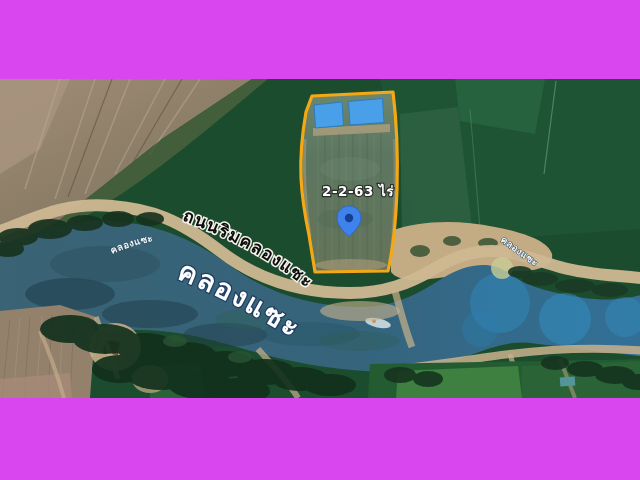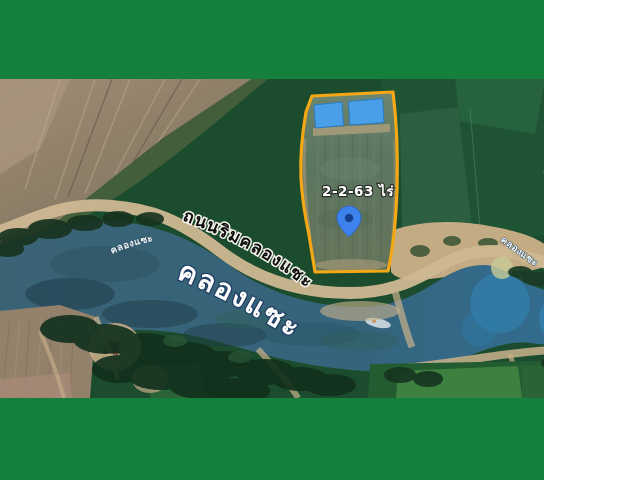--- a/index.html
+++ b/index.html
@@ -1,16 +1,16 @@
 <!DOCTYPE html>
 <html><head>
 <meta charset="utf-8">
 <style>
   html,body{margin:0;padding:0;background:#ffffff;}
-  .stage{position:relative;width:544px;height:480px;background:#15803d;overflow:hidden;
+  .stage{position:relative;width:640px;height:480px;background:#d946ef;overflow:hidden;
          font-family:"DejaVu Sans","Liberation Sans",sans-serif;}
   .photo{position:absolute;left:0;top:79px;width:640px;height:319px;overflow:hidden;background:#1c4c2e;}
   .photo svg{display:block;}
   text{font-family:"DejaVu Sans","Liberation Sans",sans-serif;}
   .road-text{font-size:17px;font-weight:bold;fill:#0c0c0c;stroke:#f4f2ea;stroke-width:3px;
              paint-order:stroke;letter-spacing:1.5px;}
   .canal-text{font-size:28px;font-weight:bold;fill:#fdfdfd;stroke:#1e3b63;stroke-width:2.4px;
               paint-order:stroke;letter-spacing:2px;}
   .canal-small{font-size:9.5px;font-weight:bold;fill:#eef3f6;stroke:#2c4b5e;stroke-width:1px;
                paint-order:stroke;letter-spacing:.5px;}

